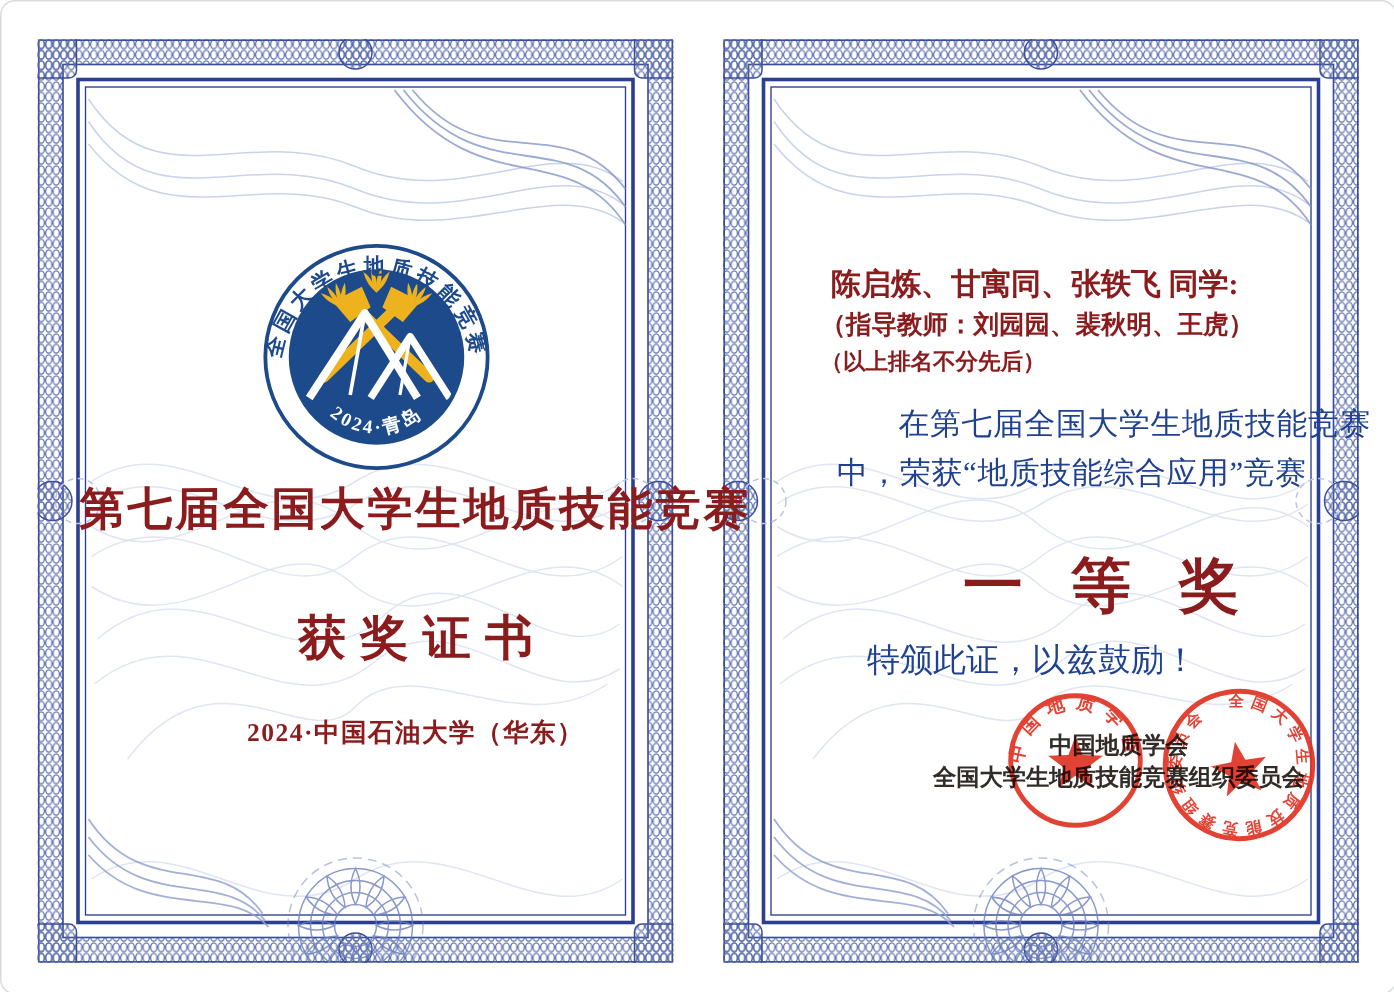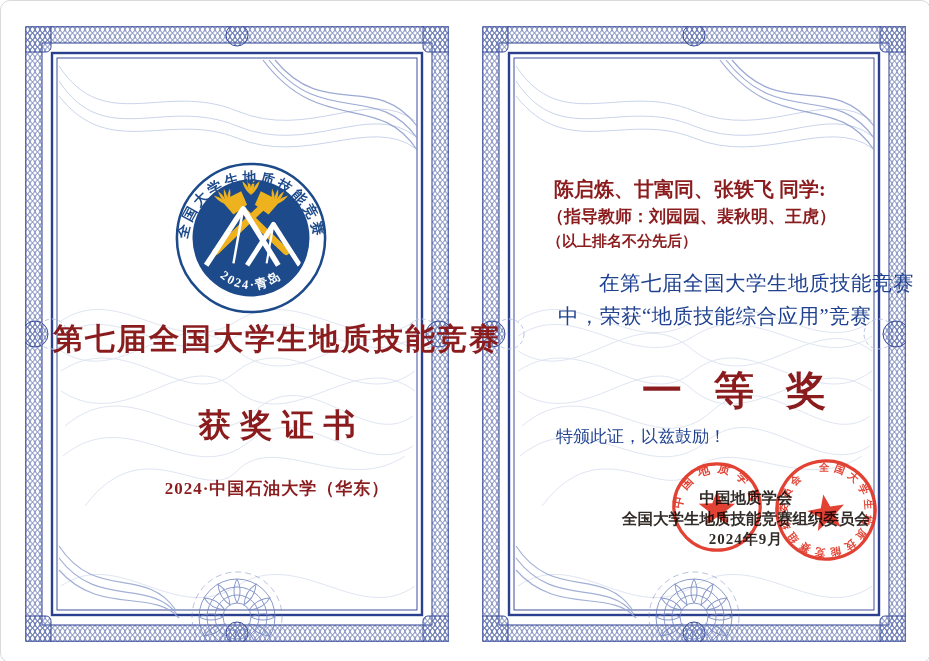--- a/index.html
+++ b/index.html
@@ -28,21 +28,21 @@
 
   .recipients{left:72px;top:150px;font-size:20px;font-weight:bold;}
   .advisors{left:65px;top:179px;font-size:17px;font-weight:bold;}
   .ranking-note{left:65px;top:206px;font-size:15px;font-weight:bold;}
   .body-par{
     position:absolute;left:40px;top:241px;width:362px;
     font-size:20.5px;line-height:33px;text-indent:2em;
     white-space:normal;letter-spacing:.5px;margin-left:36px;
   }
   .award{top:322px;font-size:40px;font-weight:bold;letter-spacing:.80em;padding-left:.80em;line-height:54px;margin-top:16px;}
-  .closing{left:40px;top:399px;font-size:17px;text-indent:2em;}
+  .closing{left:52px;top:399px;font-size:22px;text-indent:2em;}
   .issuer-block{position:absolute;left:114px;top:461px;width:300px;text-align:center;color:#322c28;}
   .issuer-block .l1{font-size:15.5px;font-weight:bold;line-height:21px;}
   .issuer-block .l2{font-size:15.5px;font-weight:bold;line-height:21px;}
   .issuer-block .l3{font-size:15px;font-weight:bold;line-height:21px;letter-spacing:1px;}
   .seal{position:absolute;z-index:3;mix-blend-mode:multiply;opacity:.92;}
   .seal.s-left{left:187px;top:433px;}
   .seal.s-right{left:290px;top:430px;}
 </style>
 </head>
 <body>
@@ -276,21 +276,20 @@
 
       <div class="body-par blue">在第七届全国大学生地质技能竞赛中，荣获“地质技能综合应用”竞赛</div>
 
       <div class="txt center maroon award">一等奖</div>
 
       <div class="txt blue closing">特颁此证，以兹鼓励！</div>
 
       <div class="issuer-block">
         <div class="l1">中国地质学会</div>
         <div class="l2">全国大学生地质技能竞赛组织委员会</div>
-        <div class="l3">2024年9月</div>
       </div>
 
       <div class="seal s-left">
         <svg width="96" height="96" viewBox="0 0 100 100" xmlns="http://www.w3.org/2000/svg">
           <defs>
               <path id="sealArcL" d="M 16,62 A 36 36 0 1 1 84,62" fill="none"></path>
             </defs>
           <circle cx="50" cy="50" r="45" fill="none" stroke="#e03222" stroke-width="3.4"></circle>
           <path d="M50,33 L54.9,46.2 L69,46.7 L57.9,55.2 L61.9,68.7 L50,60.6 L38.1,68.7 L42.1,55.2 L31,46.7 L45.1,46.2 Z" fill="#e03222"></path>
           <text font-size="12.5" font-weight="bold" fill="#e03222" letter-spacing="7" font-family="Liberation Serif, DejaVu Serif, serif">

